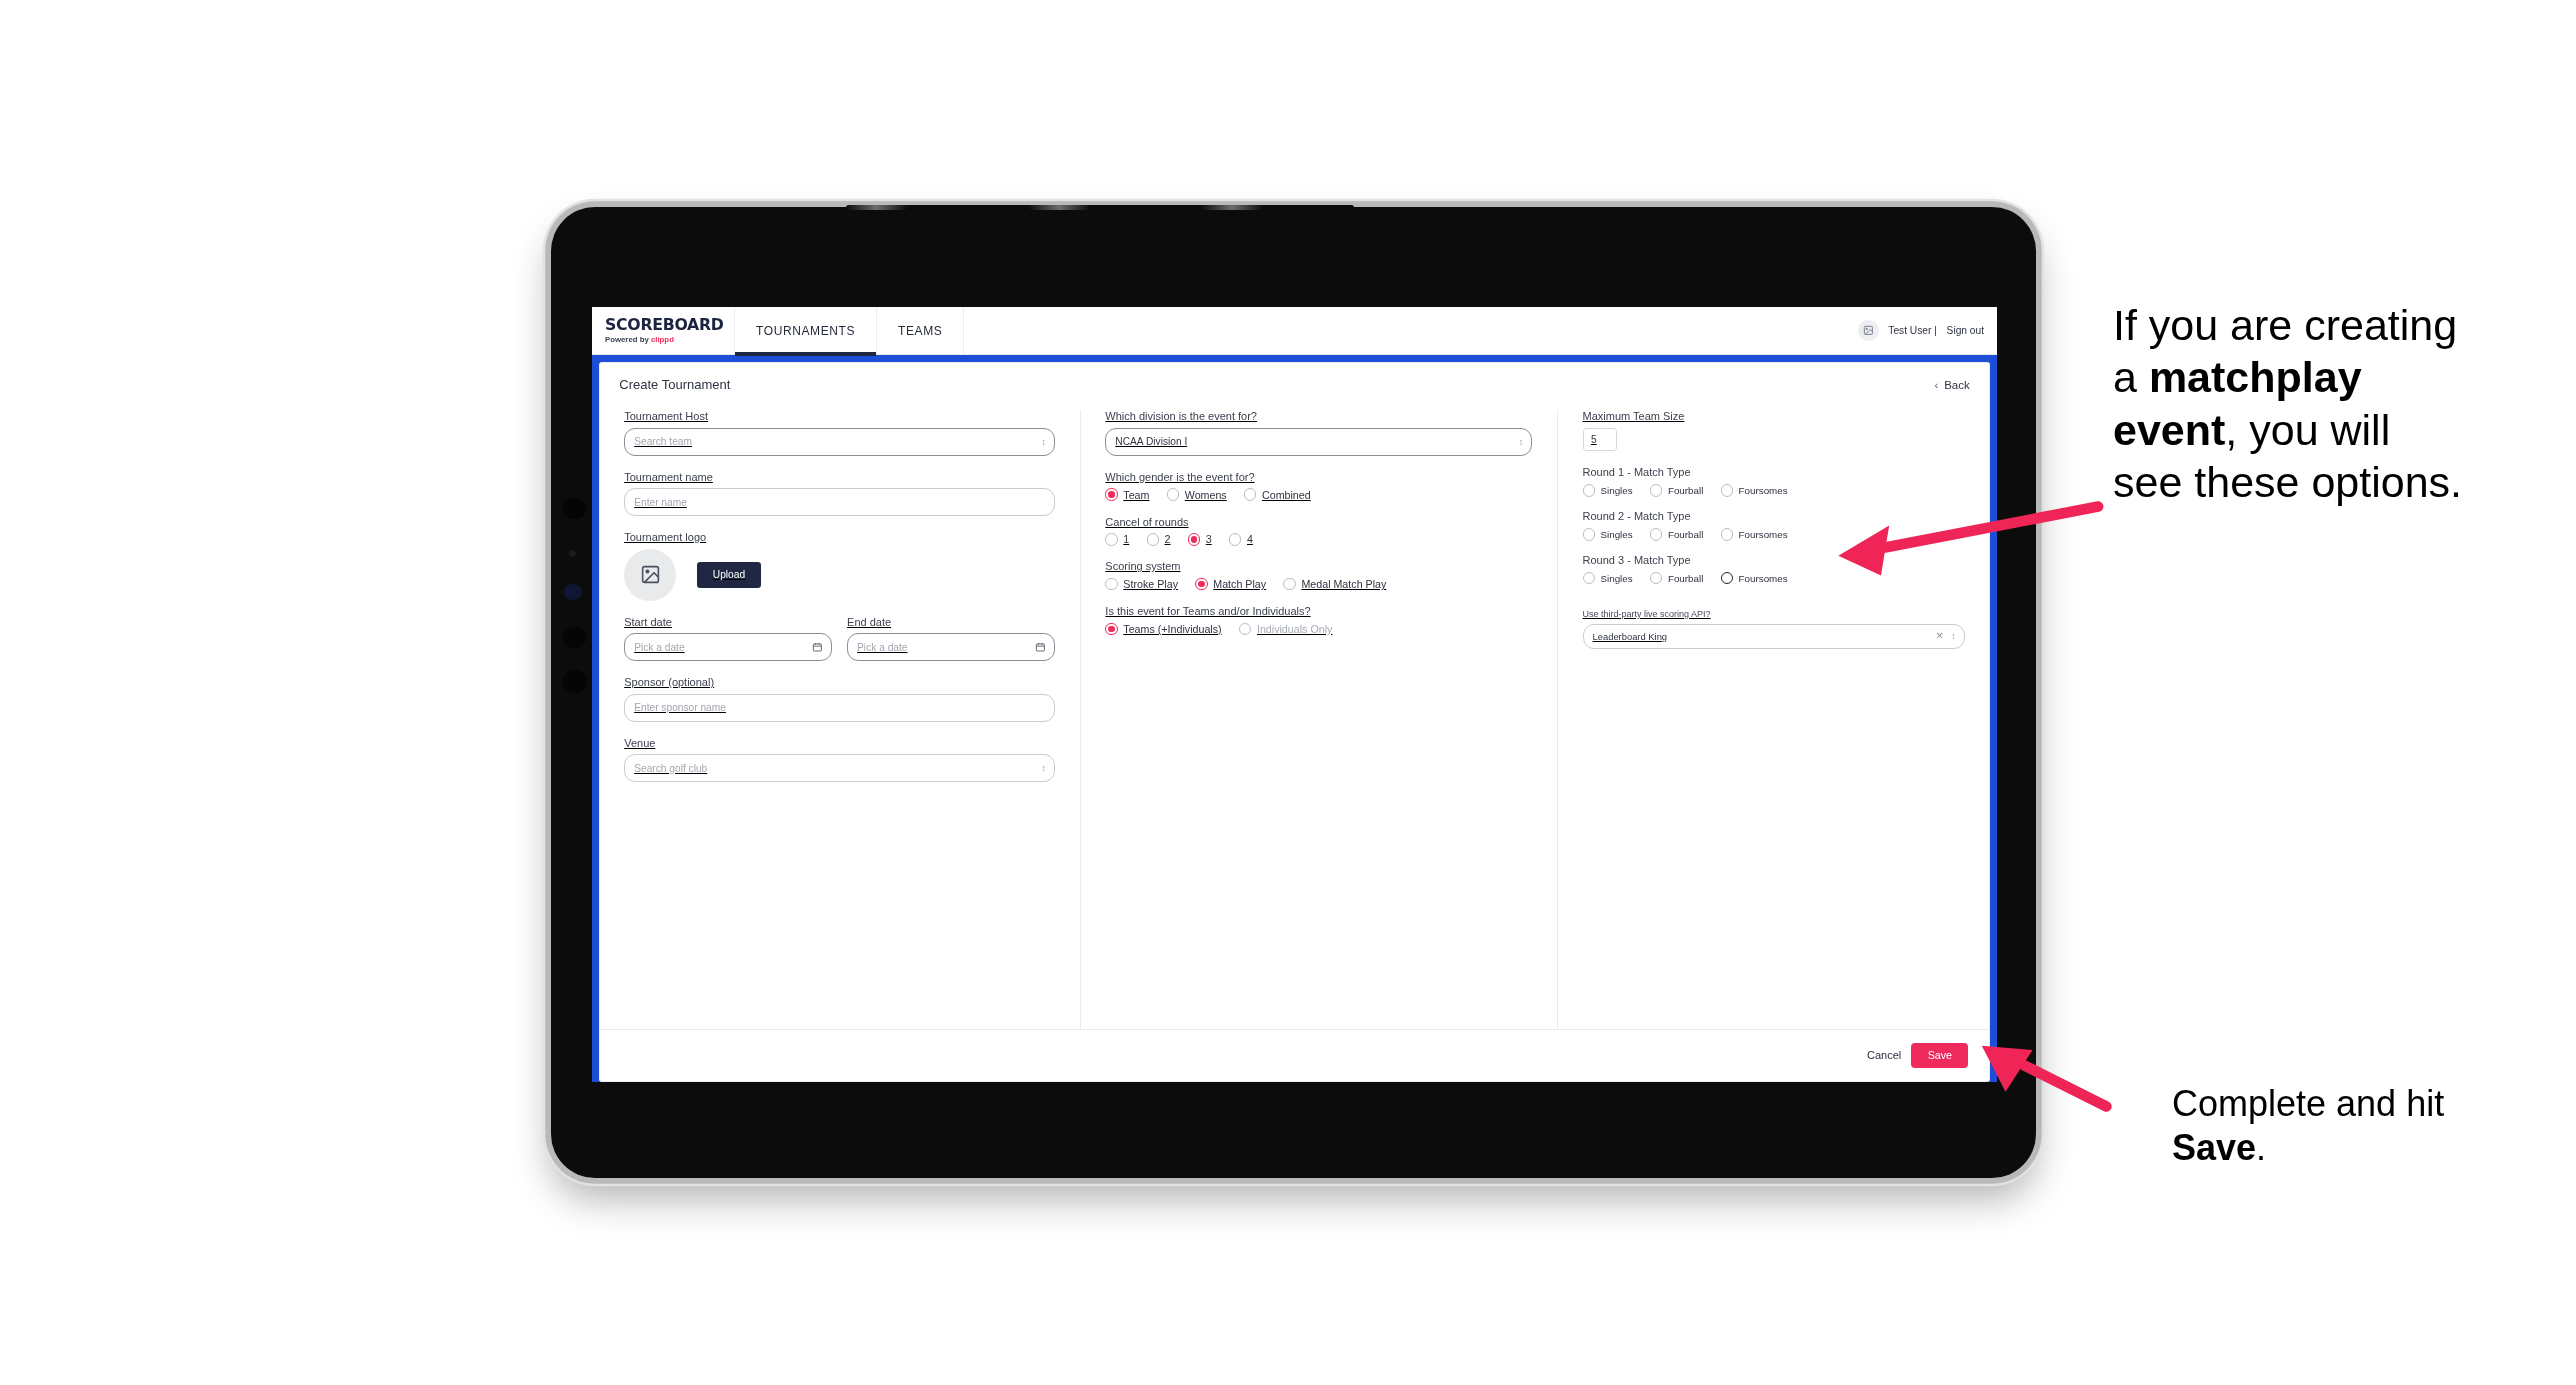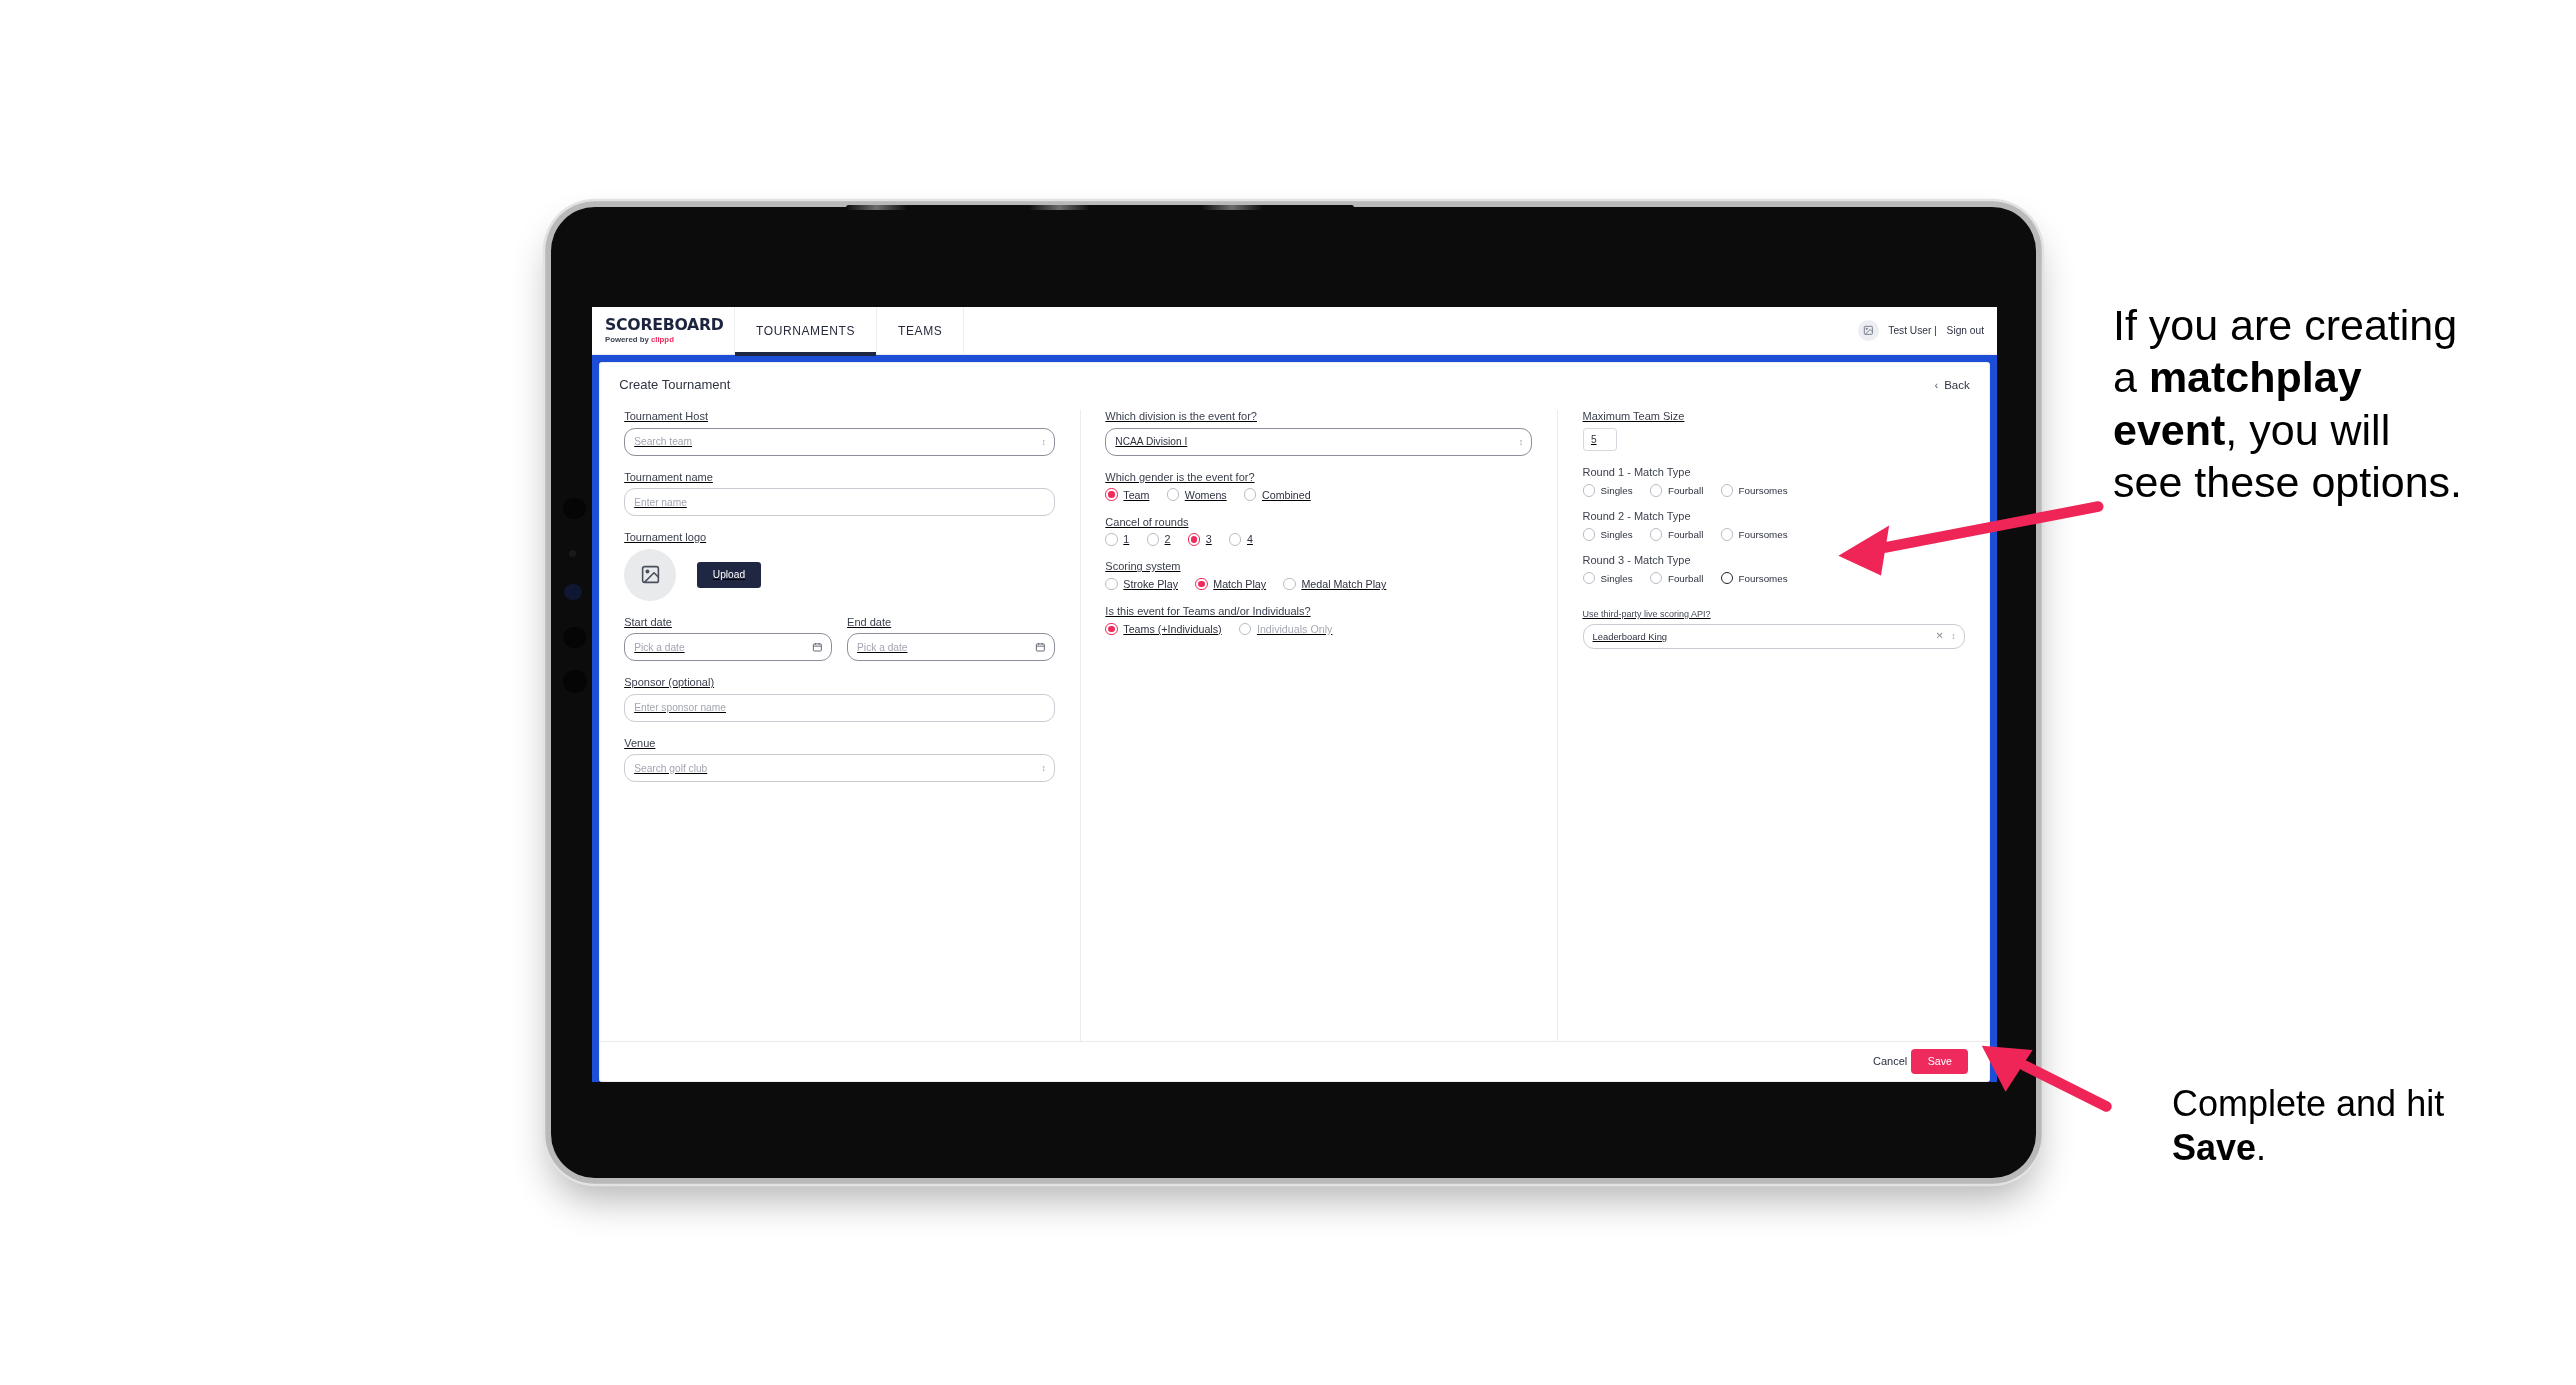--- a/index.html
+++ b/index.html
@@ -160,22 +160,22 @@
   .group-label { font-size: 11px; color: #3c414f; margin: 13px 0 6.6px 0; }
 
   .num-input {
     width: 34px; height: 23px; border: 0.8px solid #d4d7dd; border-radius: 3.3px;
     display: flex; align-items: center; padding-left: 7.4px;
     font-size: 10.2px; color: #2e3340;
   }
 
   .card-footer {
     margin-top: auto; border-top: 0.8px solid #e9eaee;
-    height: 40px; display: flex; align-items: center;
-    justify-content: flex-end; gap: 4px; padding-right: 21px;
+    height: 52px; display: flex; align-items: center;
+    justify-content: flex-end; gap: 10px; padding-right: 21px;
   }
   .cancel-btn { font-size: 11px; color: #2b3040; cursor: pointer; }
   .save-btn {
     background: #ef2b5d; color: #fff; font-size: 10.7px;
     padding: 6.6px 16.4px; border-radius: 4.1px; cursor: pointer;
   }
 
   
   .anno {
     position: absolute;

